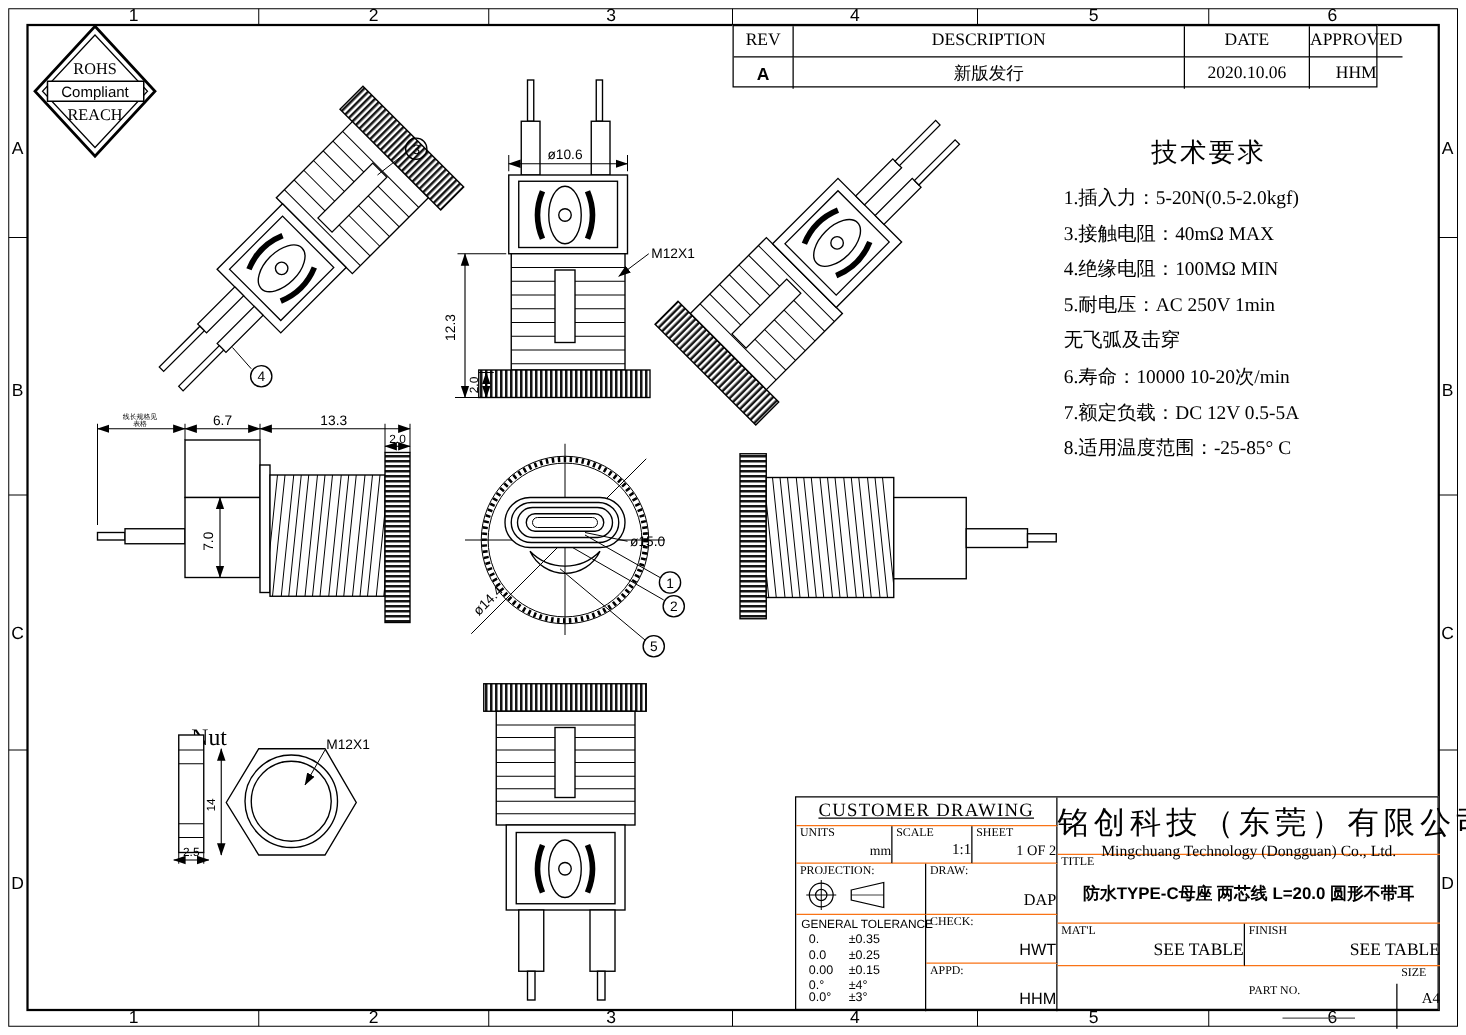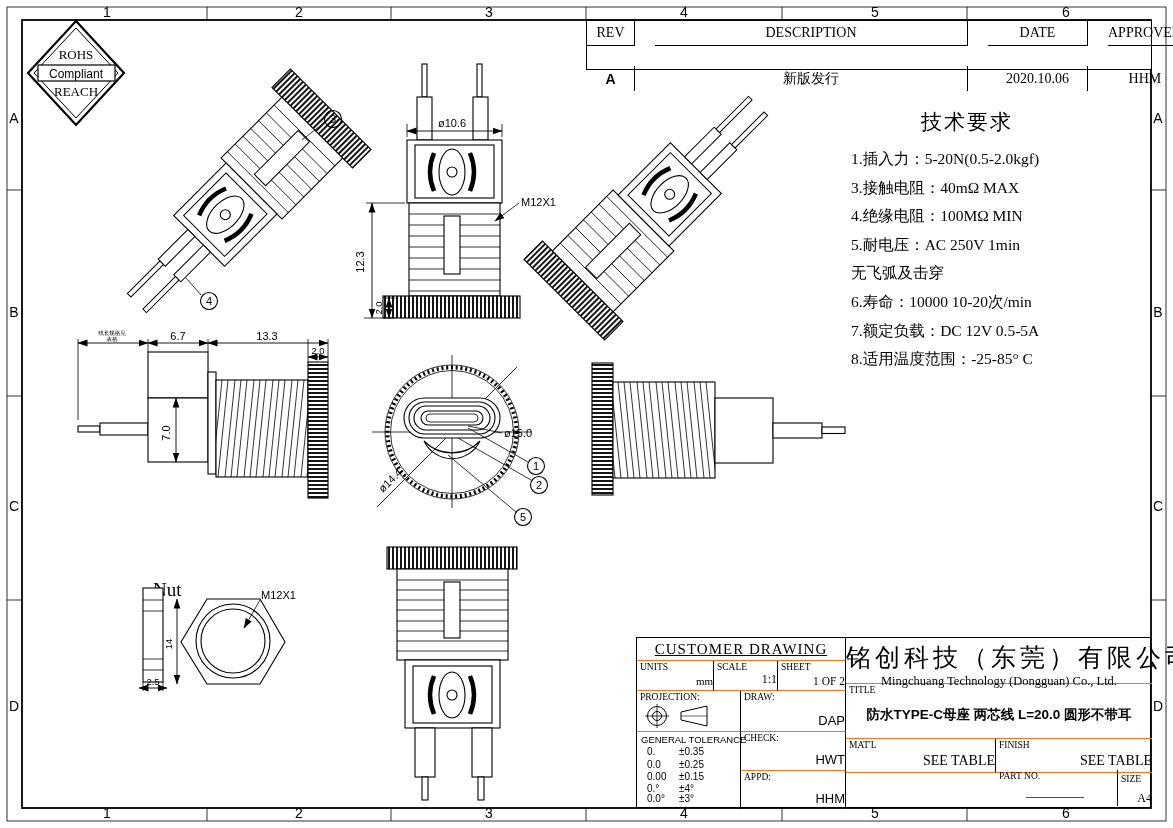--- a/index.html
+++ b/index.html
@@ -11,23 +11,23 @@
   .dim{font:11px "Liberation Sans",sans-serif;}
   .dims{font:9.5px "Liberation Sans",sans-serif;}
   .note{font:5.5px "Liberation Sans",sans-serif;}
   .nutT{font:19px "Liberation Serif",serif;}
   .lt{fill:none;stroke:#000;stroke-width:.8;}
   .ln{fill:none;stroke:#000;stroke-width:1.1;}
   .fw{fill:#fff;stroke:#000;stroke-width:1.1;}
   .dl{fill:none;stroke:#000;stroke-width:.9;}
 
   
-  .rev{left:586px;top:20px;width:566px;height:50px;display:grid;
+  .rev{left:586px;top:20px;width:516px;height:50px;display:grid;
        grid-template-columns:48px 313px 100px 1fr;grid-template-rows:25px 25px;
-       border:1.5px solid #000;box-sizing:border-box;background:#fff;gap:20px;}
+       border:1.5px solid #000;box-sizing:border-box;background:#fff;}
   .rev>div{border-right:1px solid #000;border-bottom:1px solid #000;display:flex;
        align-items:center;justify-content:center;font-size:14px;
        font-family:"Liberation Serif",serif;box-sizing:border-box;}
   .rev>div:nth-child(4n){border-right:none;}
   .rev>div:nth-child(n+5){border-bottom:none;}
   .rev .reva{font-family:"Liberation Sans",sans-serif;font-weight:bold;}
 
   
   .tech{left:851px;top:108px;width:305px;font-family:"Liberation Serif",serif;}
   .tech .t{font-size:21px;margin:0 0 9px 70px;letter-spacing:2px;}
@@ -304,21 +304,21 @@
     <svg width="96" height="26" style="position:absolute;left:4px;bottom:2px">
       <circle cx="16" cy="13" r="9.5" fill="none" stroke="#000" stroke-width="1"></circle>
       <circle cx="16" cy="13" r="4.5" fill="none" stroke="#000" stroke-width="1"></circle>
       <path d="M16,1V25M4,13H28" stroke="#000" stroke-width=".8"></path>
       <polygon points="40,9 66,3 66,23 40,17" fill="none" stroke="#000" stroke-width="1"></polygon>
       <line x1="40" y1="13" x2="66" y2="13" stroke="#000" stroke-width=".6"></line>
     </svg>
   </div>
   <div class="cell bR bB" style="left:104px;top:53px;width:105px;height:41px">
     <span class="lbl">DRAW:</span>
-    <div class="cv" style="font-family:Liberation Sans, sans-serif">DAP</div>
+    <div class="cv" style="font-family:Liberation Serif, serif">DAP</div>
   </div>
   <div class="cell bR" style="left:0;top:94px;width:104px;height:77px">
     <div class="tolh">GENERAL TOLERANCE</div>
     <div class="tolr">
           <span>0.</span>
           <span>±0.35</span>
         </div>
     <div class="tolr">
           <span>0.0</span>
           <span>±0.25</span>
@@ -353,21 +353,21 @@
     <div class="ttl">防水TYPE-C母座 两芯线 L=20.0 圆形不带耳</div>
   </div>
   <div class="cell bR bB" style="left:209px;top:101px;width:150px;height:34px">
     <span class="lbl">MAT'L</span>
     <div class="cv" style="font-size:14px">SEE TABLE</div>
   </div>
   <div class="cell bB" style="left:359px;top:101px;width:156px;height:34px">
     <span class="lbl">FINISH</span>
     <div class="cv" style="font-size:14px">SEE TABLE</div>
   </div>
-  <div class="cell bR" style="left:359px;top:132px;width:122px;height:36px">
+  <div class="cell bR" style="left:359px;top:149px;width:122px;height:36px">
     <span class="lbl">PART NO.</span>
     <div class="blank"></div>
   </div>
   <div class="cell" style="left:481px;top:135px;width:34px;height:36px">
     <span class="lbl">SIZE</span>
     <div class="cv" style="font-size:12px">A4</div>
   </div>
 </div>
 
 </div>

